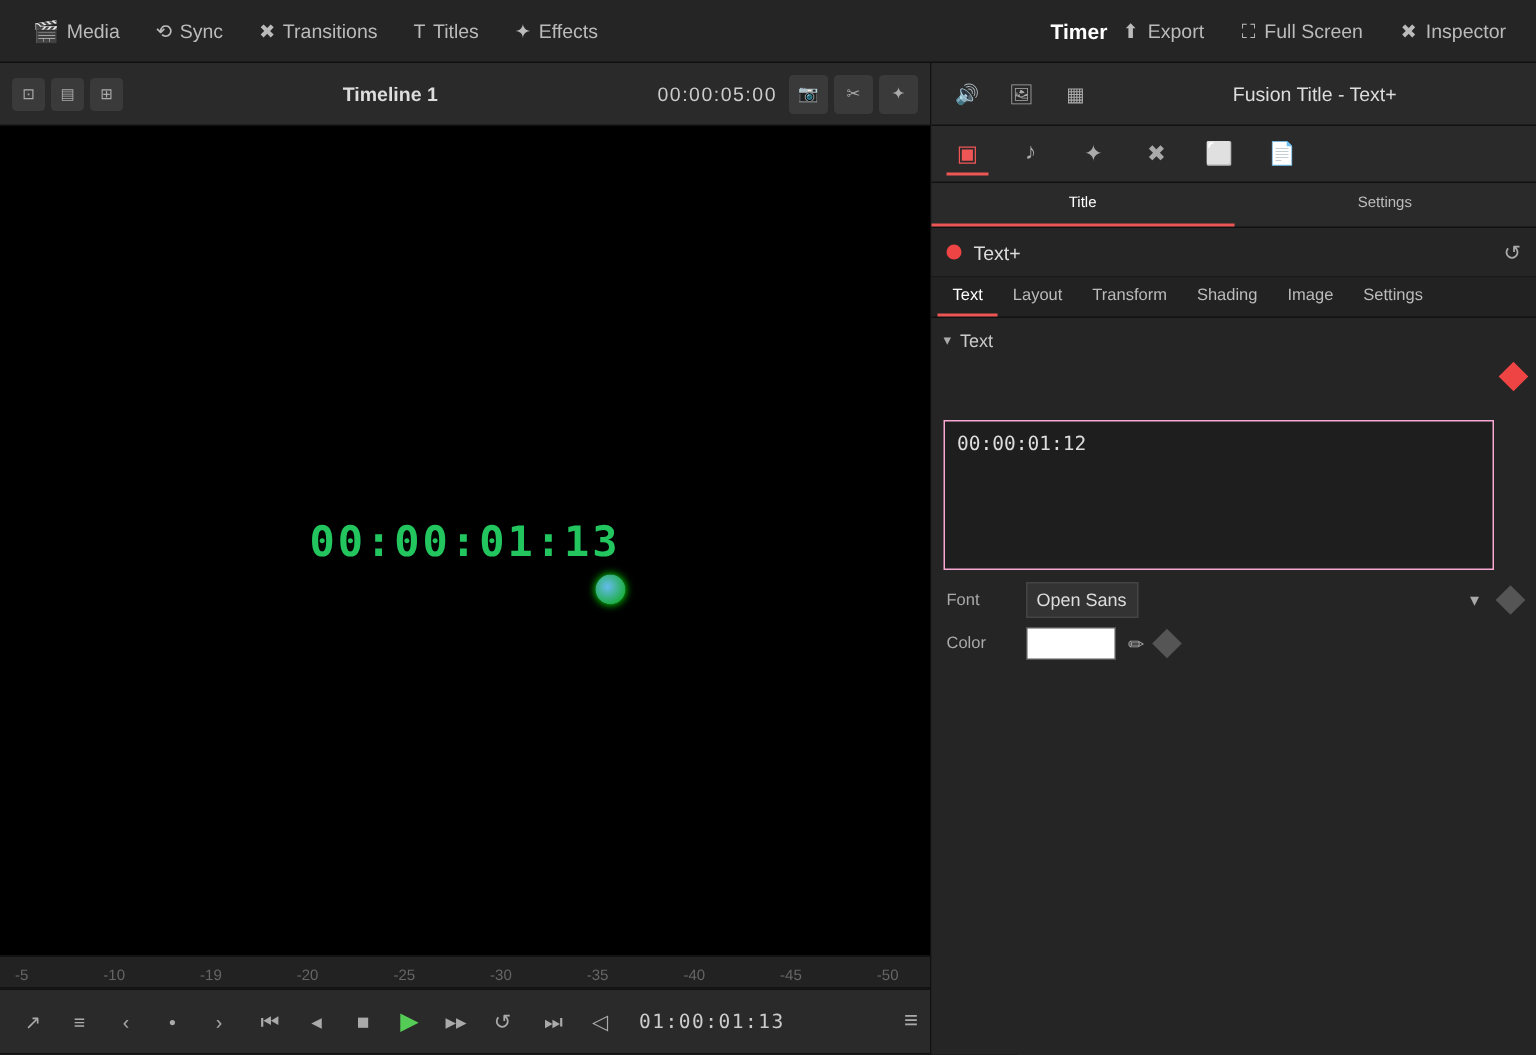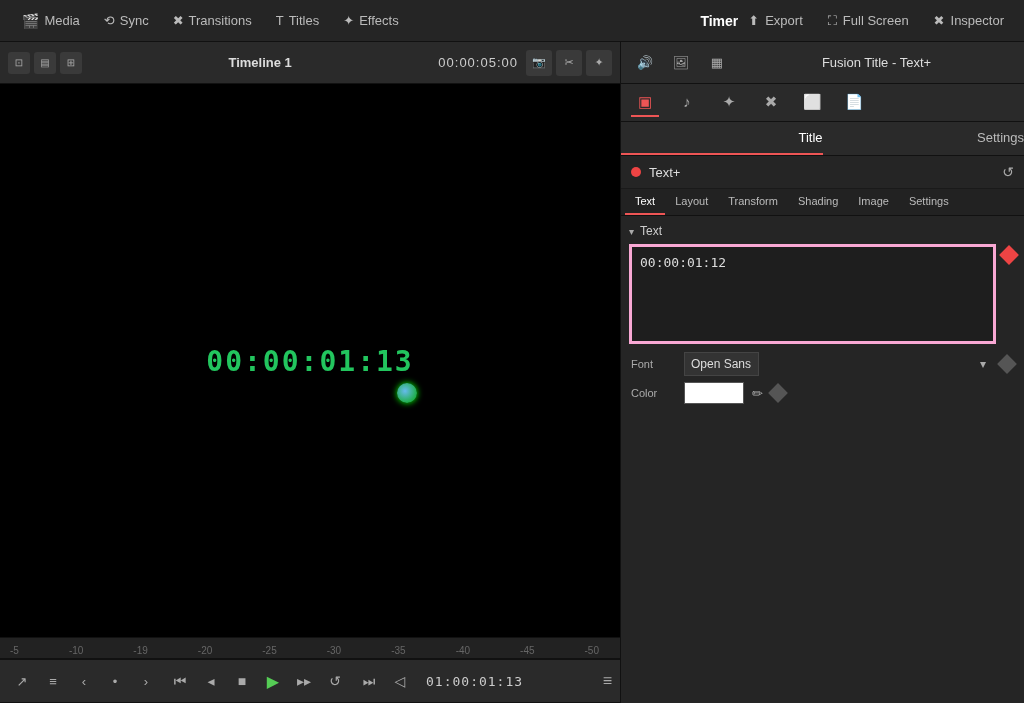--- a/index.html
+++ b/index.html
@@ -284,23 +284,23 @@
     }
 
     
     #insp-section-tabs {
       display: flex;
       background: #2a2a2a;
       border-bottom: 1px solid #111;
     }
     .insp-section-tab {
       flex: 1;
-      text-align: right;
+      text-align: center;
       padding: 8px 0;
-      font-size: 13px;
+      font-size: 10px;
       color: #bbb;
       cursor: pointer;
       border-bottom: 2px solid transparent;
     }
     .insp-section-tab.active {
       color: #fff;
       border-bottom: 2px solid #e55;
     }
 
     
@@ -364,27 +364,28 @@
       color: #aaa;
       font-size: 10px;
     }
     .section-label {
       color: #ccc;
       font-size: 12px;
     }
     .text-input-area {
       width: 100%;
       background: #1e1e1e;
-      border: 3px solid #f9a8d4;
+      border: 1px solid #f9a8d4;
       color: #ddd;
       font-size: 13px;
       padding: 8px;
       height: 100px;
       resize: none;
       font-family: monospace;
+      margin-top: 40px;
     }
     .text-input-row {
       display: flex;
       align-items: flex-start;
       gap: 6px;
       margin-bottom: 8px;
     }
     .diamond-btn {
       width: 14px;
       height: 14px;

